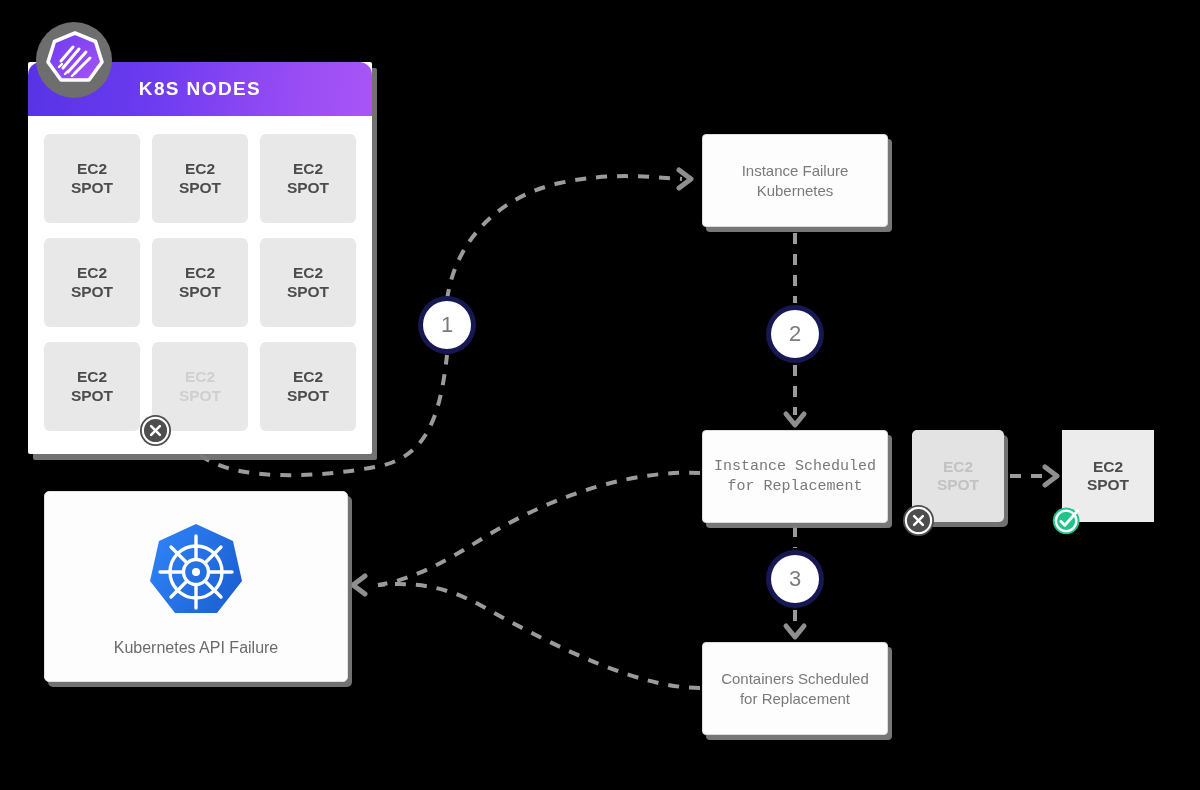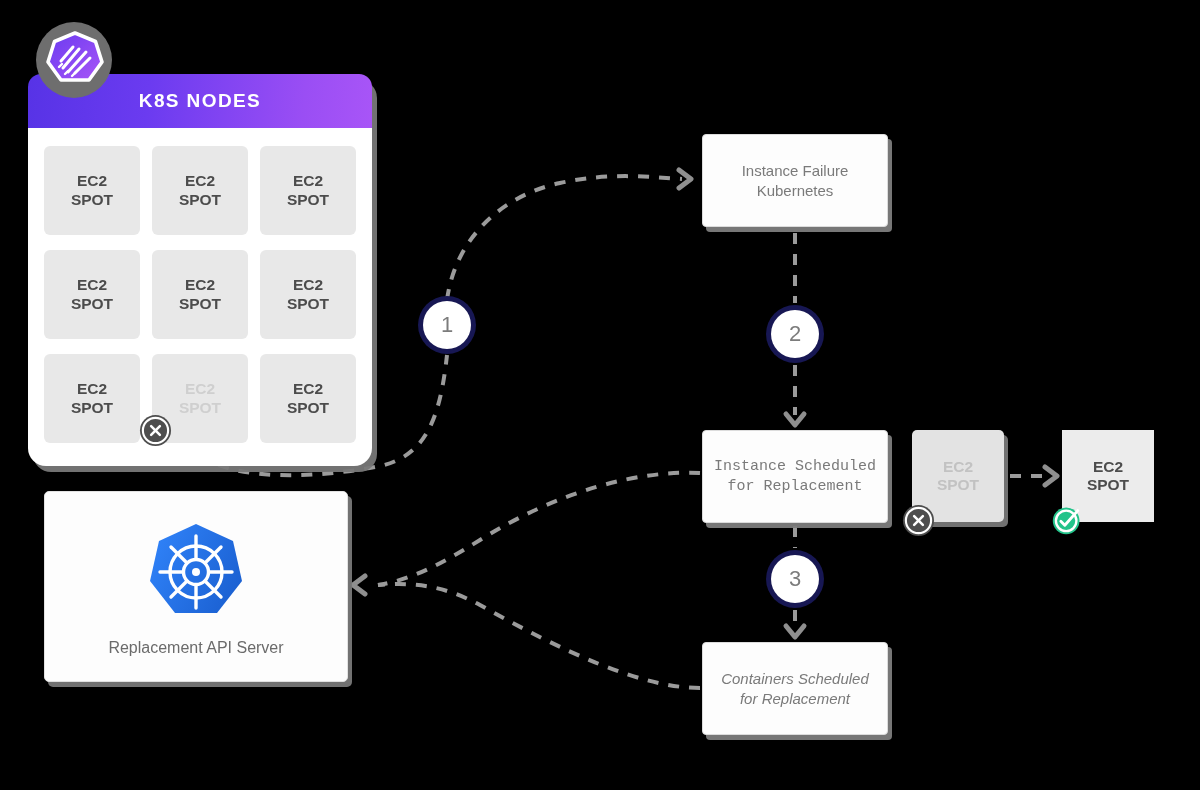--- a/index.html
+++ b/index.html
@@ -27,25 +27,25 @@
     width: 1200px;
     height: 790px;
     pointer-events: none;
     z-index: 2;
   }
 
   
   #k8s-panel {
     position: absolute;
     left: 28px;
-    top: 74px;
+    top: 62px;
     width: 344px;
     height: 392px;
     background: #ffffff;
-    border-radius: 18px;
+    border-radius: 2px;
     box-shadow: 5px 6px 0 0 rgba(120,120,120,0.95);
     z-index: 5;
   }
   #k8s-header {
     height: 54px;
     border-radius: 13px 13px 0 0;
     background: linear-gradient(95deg, #5733e6 0%, #6b3bf0 35%, #9a4ef4 80%, #a855f7 100%);
     display: flex;
     align-items: center;
     justify-content: center;
@@ -153,21 +153,21 @@
     box-sizing: border-box;
     z-index: 5;
   }
   .flow-box span {
     font-size: 15px;
     color: #7a7a7a;
     line-height: 1.33;
   }
   #box-failure-predicted { left: 702px; top: 134px; }
   #box-instance-scheduled { left: 702px; top: 430px; font-family: Liberation Mono, monospace; }
-  #box-containers-scheduled { left: 702px; top: 642px; font-style: italic; }
+  #box-containers-scheduled { left: 702px; top: 642px; }
 
   
   .ec2-square {
     position: absolute;
     width: 92px;
     height: 92px;
     display: flex;
     flex-direction: column;
     align-items: center;
     justify-content: center;
@@ -358,21 +358,21 @@
         <line x1="52" y1="64" x2="52" y2="87"></line>
         <line x1="16" y1="51" x2="39" y2="51"></line>
         <line x1="65" y1="51" x2="88" y2="51"></line>
         <line x1="27" y1="26" x2="43" y2="42"></line>
         <line x1="61" y1="60" x2="77" y2="76"></line>
         <line x1="77" y1="26" x2="61" y2="42"></line>
         <line x1="43" y1="60" x2="27" y2="76"></line>
       </g>
       <circle cx="52" cy="51" r="4" fill="#ffffff"></circle>
     </svg>
-    <div id="api-server-label">Replacement API Server</div>
+    <div id="api-server-label">Kubernetes API Failure</div>
   </div>
 
   <div class="flow-box" id="box-failure-predicted">
     <span><span>Instance Failure</span><br><span>Kubernetes</span></span>
   </div>
   <div class="flow-box" id="box-instance-scheduled">
     <span><span>Instance Scheduled</span><br><span>for Replacement</span></span>
   </div>
   <div class="flow-box" id="box-containers-scheduled">
     <span><span>Containers Scheduled</span><br><span>for Replacement</span></span>

